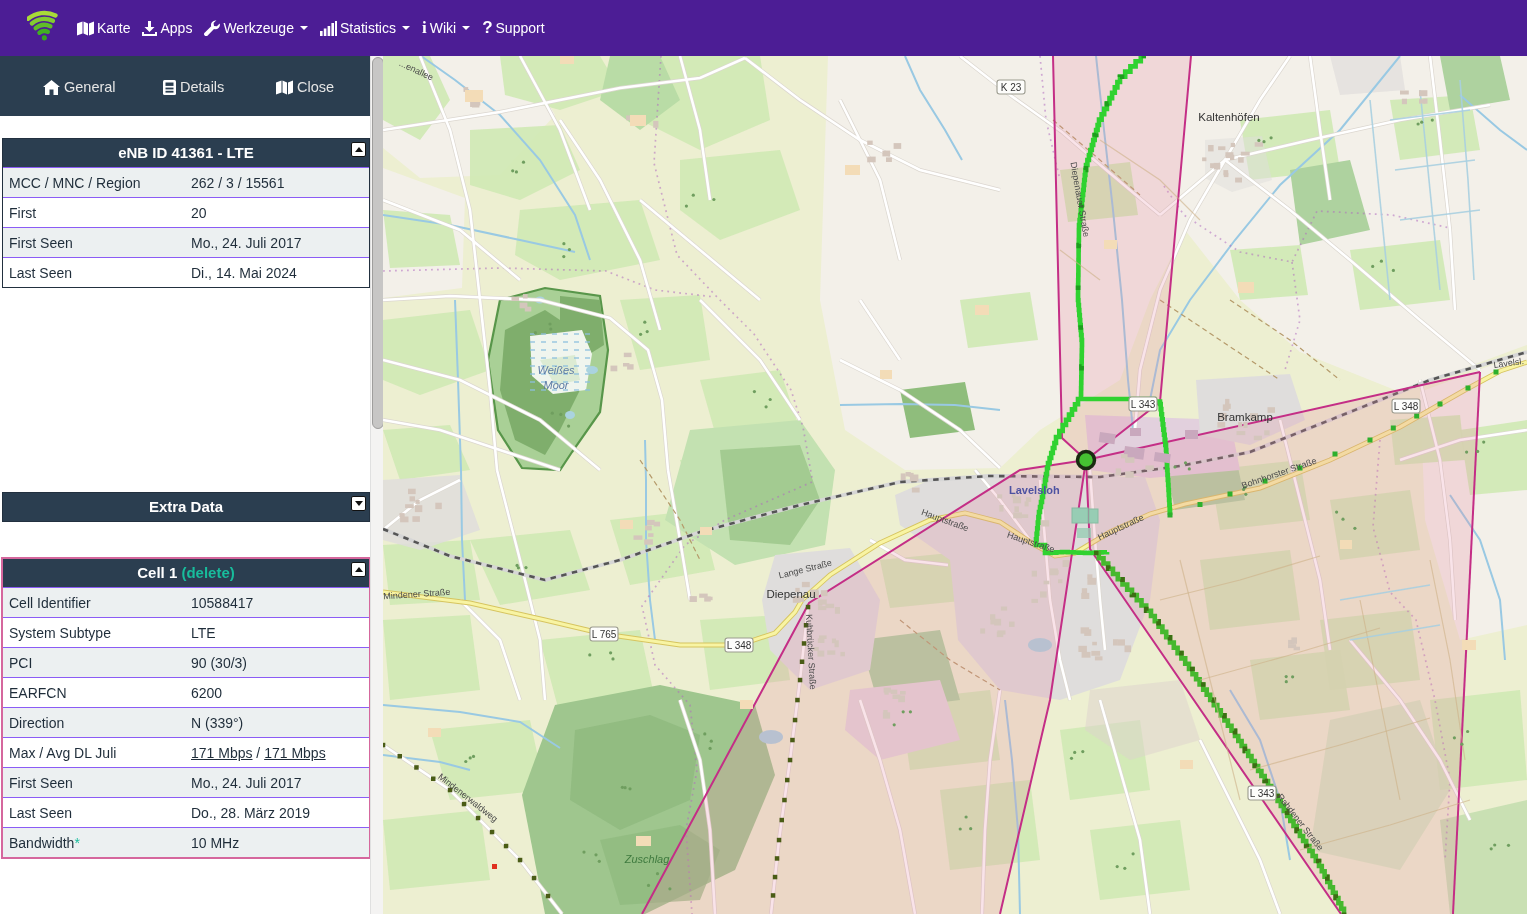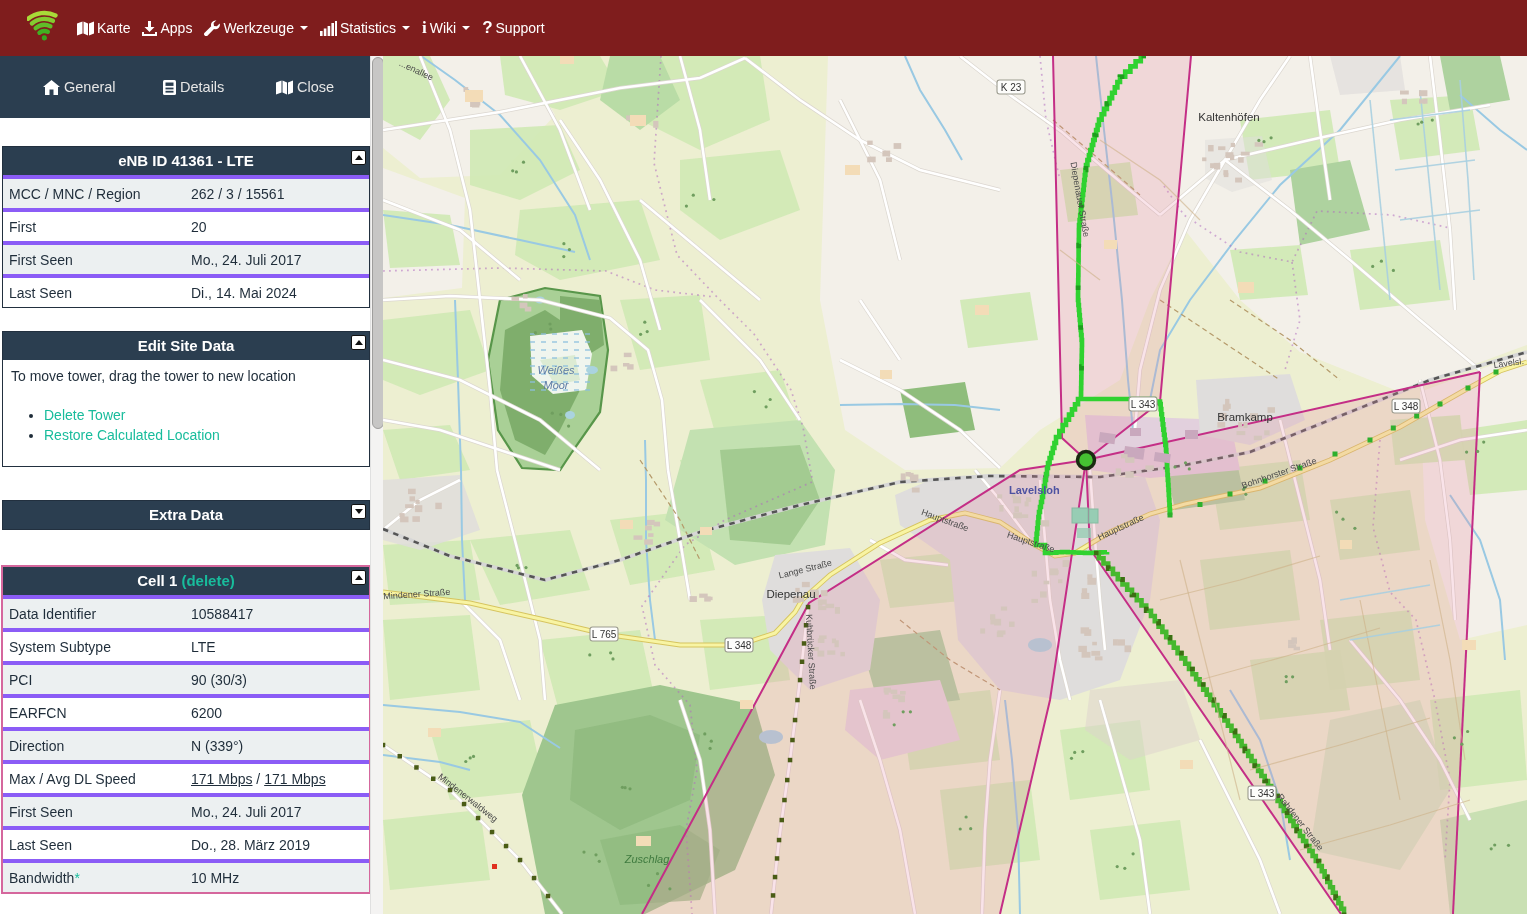--- a/index.html
+++ b/index.html
@@ -1,40 +1,40 @@
 <!DOCTYPE html>
 <html><head>
 <meta charset="utf-8">
 <style>
   html,body{margin:0;padding:0;width:1527px;height:914px;overflow:hidden;
     font-family:"Liberation Sans",sans-serif;background:#fff;}
-  .navbar{position:absolute;left:0;top:0;width:1527px;height:56px;background:#7f1d1d;}
+  .navbar{position:absolute;left:0;top:0;width:1527px;height:56px;background:#4c1d95;}
   .navitems{position:absolute;left:77px;top:0;height:56px;display:flex;align-items:center;
     color:#fff;font-size:14px;}
   .navitems .it{display:flex;align-items:center;margin-right:12px;white-space:nowrap;}
   .navitems .ic{margin-right:3px;display:inline-flex;}
   .caret{display:inline-block;margin-left:6px;width:0;height:0;border-left:4.5px solid transparent;
     border-right:4.5px solid transparent;border-top:4.5px solid #fff;}
   .logo{position:absolute;left:27px;top:7px;}
   .tabbar{position:absolute;left:0;top:56px;width:370px;height:62px;background:#2b3e50;}
   .tab{position:absolute;top:0;height:62px;display:flex;align-items:center;color:#e5e5e5;font-size:14.5px;}
   .tab .ic{margin-right:4px;display:inline-flex;}
-  .sidebar{position:absolute;left:0;top:124px;width:370px;height:761px;background:#fff;}
+  .sidebar{position:absolute;left:0;top:116px;width:370px;height:761px;background:#fff;}
   .panel{position:absolute;left:2px;width:366px;border:1px solid #22303f;}
   .phead{background:#2b3e50;color:#fff;font-weight:bold;font-size:15px;text-align:center;
     height:28px;line-height:28px;position:relative;}
   .pbtn{position:absolute;right:3px;top:3px;width:13px;height:13px;background:#fff;
     border:1px solid #111;border-radius:2px;}
   .pbtn:after{content:"";position:absolute;left:2.5px;}
   .pbtn.up:after{top:4px;border-left:4px solid transparent;border-right:4px solid transparent;
     border-bottom:5px solid #111;}
   .pbtn.dn:after{top:4px;border-left:4px solid transparent;border-right:4px solid transparent;
     border-top:5px solid #111;}
   table.kv{border-collapse:collapse;width:100%;font-size:14px;color:#1f2d3a;}
-  table.kv td{height:29px;padding:0 0 0 6px;border-top:4px solid #8b5cf6;}
+  table.kv td{height:29px;padding:0 0 0 6px;border-top:1px solid #8b5cf6;}
   table.kv tr:nth-child(odd) td{background:#ecf0f1;}
   table.kv td.v{padding-left:0;}
   table.kv tr td:first-child{width:182px;}
   .link{color:#18bc9c;}
   .scrolltrack{position:absolute;left:370px;top:56px;width:13px;height:858px;background:#f4f3f2;
     border-left:1px solid #e0e0e0;}
   .scrollthumb{position:absolute;left:1px;top:1px;width:10px;height:370px;background:#c7c6c5;
     border:1px solid #9f9e9d;border-radius:6px;}
   .mapwrap{position:absolute;left:383px;top:56px;width:1144px;height:858px;overflow:hidden;}
 </style>
@@ -120,59 +120,49 @@
             <td>First Seen</td>
             <td class="v">Mo., 24. Juli 2017</td>
           </tr>
       <tr>
             <td>Last Seen</td>
             <td class="v">Di., 14. Mai 2024</td>
           </tr>
     </tbody>
       </table>
   </div>
-  <div class="panel" style="top:207px;">
-    <div class="phead">Edit Site Data<span class="pbtn up"></span></div>
-    <div style="font-size:14px;color:#1f2d3a;padding:8px 8px 21px 8px;">
-      To move tower, drag the tower to new location
-      <ul style="margin:23px 0 2px 0;padding-left:33px;">
-        <li style="margin-bottom:3.5px;"><span class="link">Delete Tower</span></li>
-        <li><span class="link">Restore Calculated Location</span></li>
-      </ul>
-    </div>
-  </div>
   <div class="panel" style="top:376px;">
     <div class="phead">Extra Data<span class="pbtn dn"></span></div>
   </div>
   <div class="panel" style="top:441px;border:2px solid #d5679d;left:1px;">
     <div class="phead">Cell 1 <span class="link" style="font-weight:bold;">(delete)</span><span class="pbtn up"></span></div>
     <table class="kv">
       <tbody>
           <tr>
-            <td>Data Identifier</td>
+            <td>Cell Identifier</td>
             <td class="v">10588417</td>
           </tr>
       <tr>
             <td>System Subtype</td>
             <td class="v">LTE</td>
           </tr>
       <tr>
             <td>PCI</td>
             <td class="v">90 (30/3)</td>
           </tr>
       <tr>
             <td>EARFCN</td>
             <td class="v">6200</td>
           </tr>
       <tr>
             <td>Direction</td>
             <td class="v">N (339°)</td>
           </tr>
       <tr>
-            <td>Max / Avg DL Speed</td>
+            <td>Max / Avg DL Juli</td>
             <td class="v"><u>171 Mbps</u> / <u>171 Mbps</u></td>
           </tr>
       <tr>
             <td>First Seen</td>
             <td class="v">Mo., 24. Juli 2017</td>
           </tr>
       <tr>
             <td>Last Seen</td>
             <td class="v">Do., 28. März 2019</td>
           </tr>

